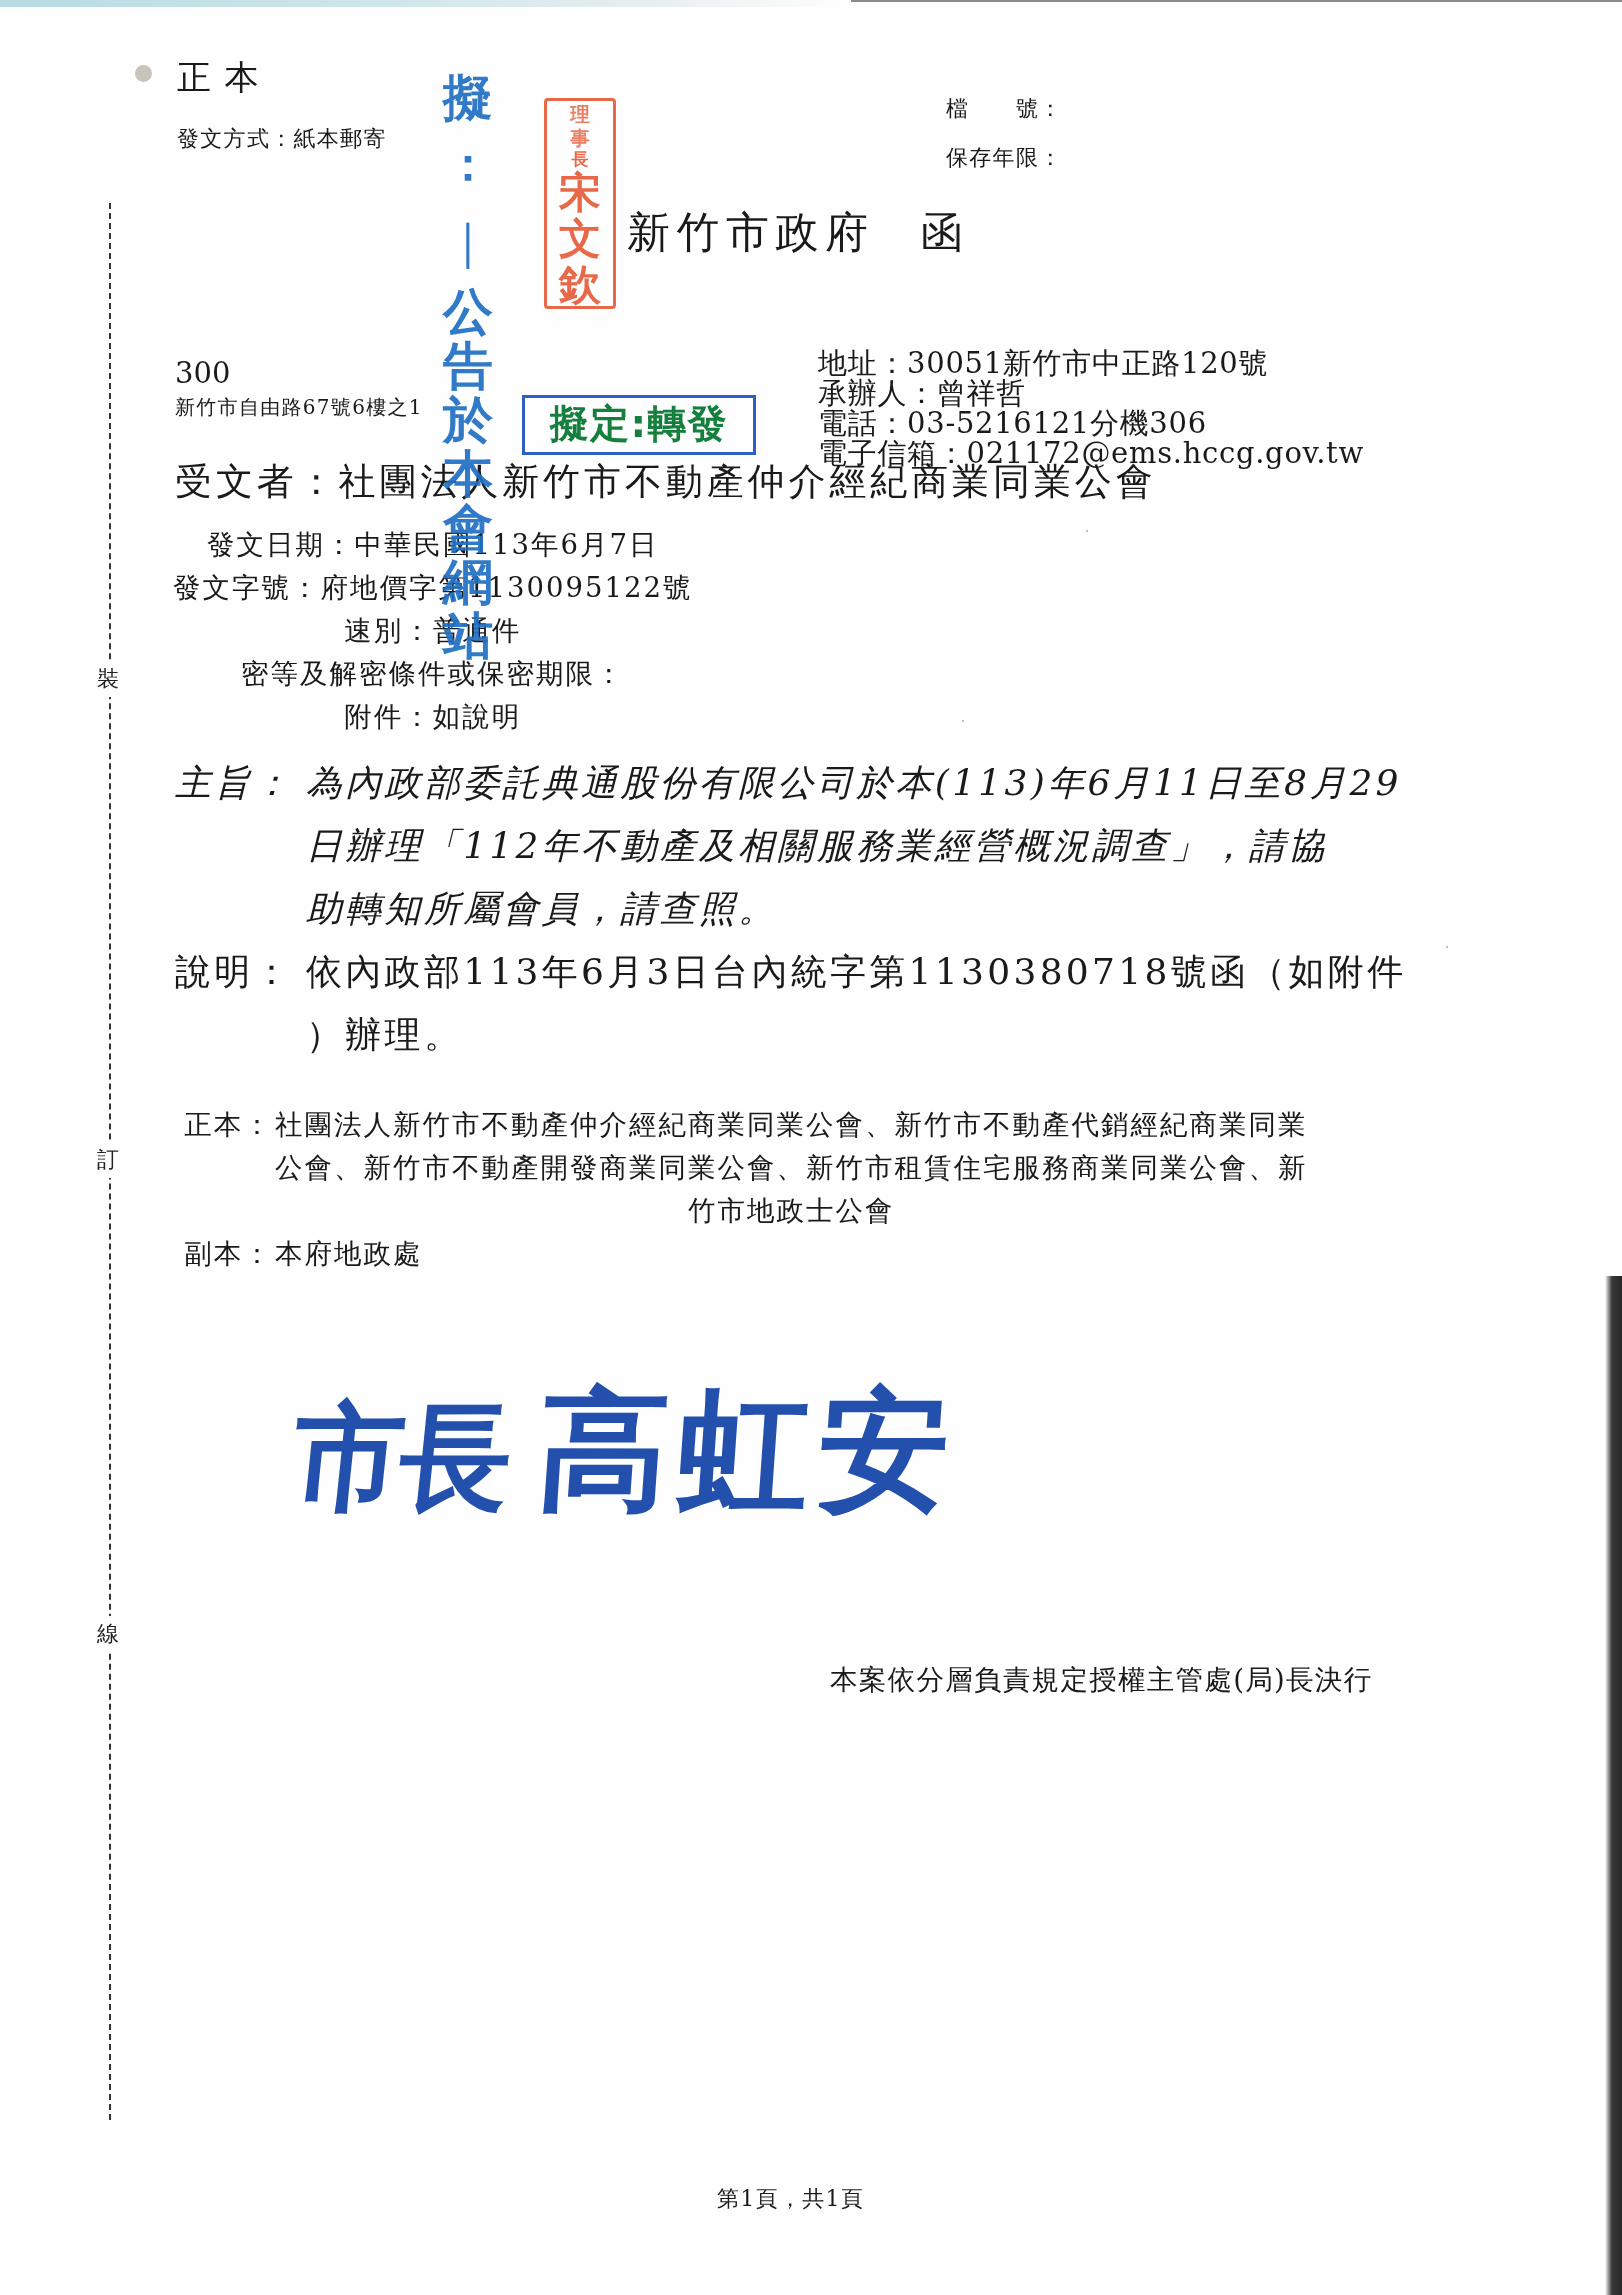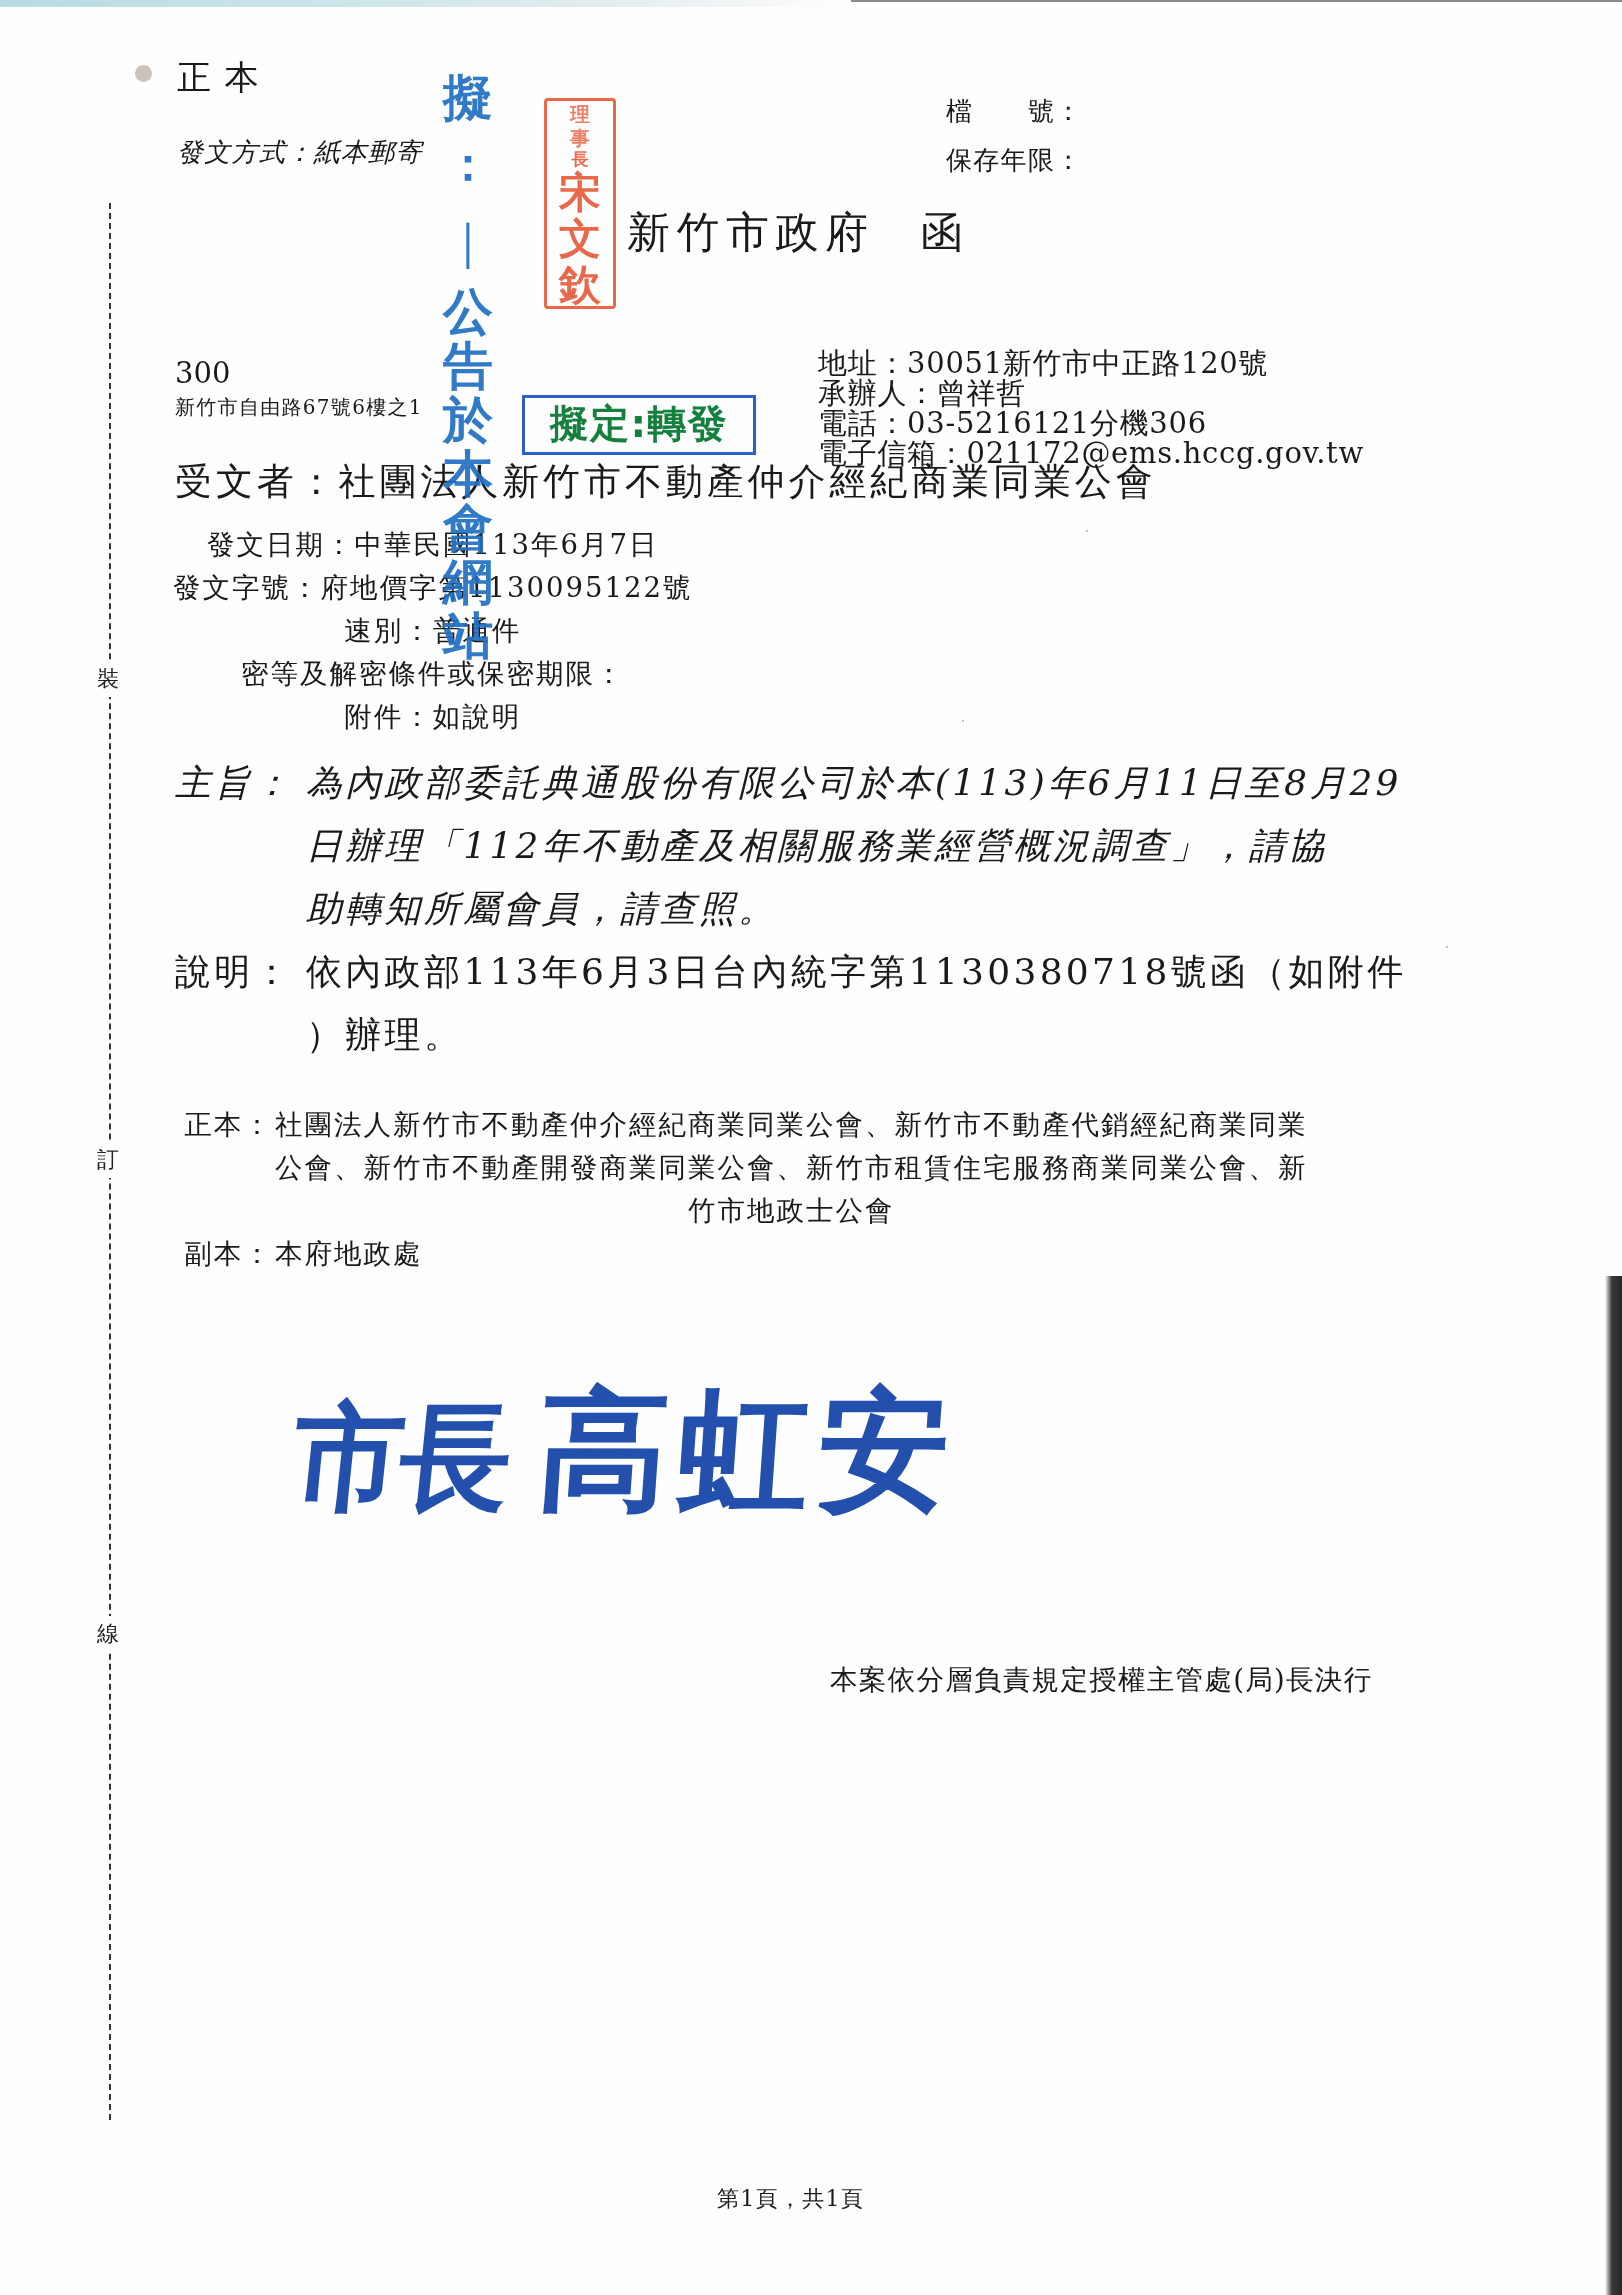--- a/index.html
+++ b/index.html
@@ -21,21 +21,21 @@
   }
   .dot { position:absolute; left:135px; top:65px; width:17px; height:17px; border-radius:50%; background:#c9c3bc; }
   .binding-line {
     position:absolute; left:109px; top:203px; width:0; height:1917px;
     border-left:2px dashed #333;
   }
   .binding-char {
     position:absolute; left:97px; font-size:22px; background:#fefefe; padding:5.2px 0;
     line-height:26px; color:#222;
   }
-  .f34 { font-size:26px; letter-spacing:1.3px; }
+  .f34 { font-size:22px; letter-spacing:1.3px; }
   .f42 { font-size:27.5px; letter-spacing:2px;text-align:center; }
   .f44 { font-size:29px; letter-spacing:0.7px; line-height:30px; }
   .f56 { font-size:36px; letter-spacing:3.3px; line-height:63px; }
   .f58 { font-size:37px; letter-spacing:3.9px; }
   .title { font-size:43px; letter-spacing:6.5px; }
   .para-row { display:flex; }
   .para-row .lbl { flex:0 0 auto; }
   .para-row .body { flex:0 0 auto; }
   .cc-row { display:flex; }
   .stamp-red {
@@ -78,21 +78,21 @@
 <div class="rightshadow"></div>
 <div class="dot"></div>
 
 <div class="binding-line"></div>
 <div class="binding-char" style="top:661px;">裝</div>
 <div class="binding-char" style="top:1142px;">訂</div>
 <div class="binding-char" style="top:1616px;">線</div>
 
 <div class="abs" style="left:177px; top:55px; font-size:34px; letter-spacing:1.3px;">正 本</div>
 
-<div class="abs f34" style="left:177px; top:135px;font-style:italic;">
+<div class="abs f34" style="left:177px; top:124px;">
   <span>發文方式</span><span>：</span><span>紙本郵寄</span>
 </div>
 
 <div class="abs f34" style="left:946px; top:94px;">
   <span>檔　　號</span><span>：</span><span></span>
 </div>
 <div class="abs f34" style="left:946px; top:143px;">
   <span>保存年限</span><span>：</span><span></span>
 </div>
 

